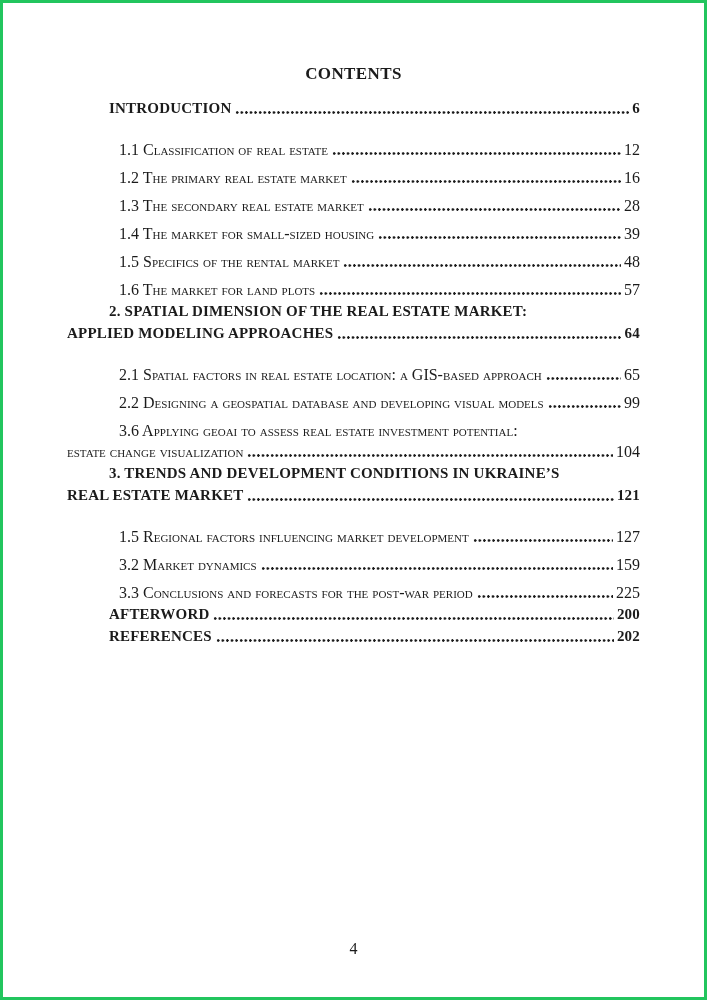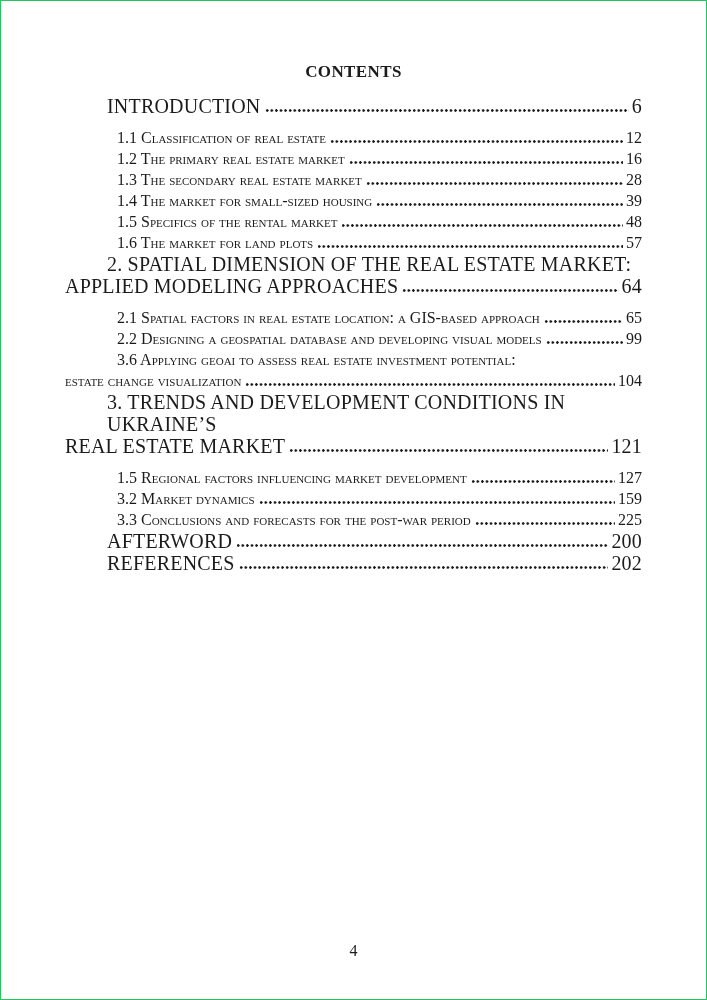--- a/index.html
+++ b/index.html
@@ -3,50 +3,50 @@
 <meta charset="utf-8">
 <style>
   html, body { margin: 0; padding: 0; background: #ffffff; }
   .page {
     width: 707px;
     height: 1000px;
     box-sizing: border-box;
     position: relative;
     margin: 0;
     background: #ffffff;
-    border: 1px solid #22c55e;
+    border: 3px solid #22c55e;
     font-family: "Liberation Serif", "DejaVu Serif", serif;
     color: #1b1b1b;
     padding: 60px 64px 0 64px;
     overflow: hidden;
   }
   .doc-title {
     font-size: 17px;
     font-weight: bold;
     text-align: center;
     letter-spacing: 0.4px;
     line-height: 22px;
     margin: 0 0 12px 0;
   }
   .toc { }
   .entry { }
   .entry.l1 {
-    font-weight: normal;
-    font-size: 20px;
+    font-weight: bold;
+    font-size: 15px;
     line-height: 22px;
     margin-top: 0;
     letter-spacing: 0.2px;
   }
   .entry.l2 {
     font-size: 16px;
     font-variant: small-caps;
     line-height: 21px;
-    margin-top: 0;
-  }
-  .entry.l1 + .entry.l2 { margin-top: 10px; }
+    margin-top: 7px;
+  }
+  .entry.l1 + .entry.l2 { margin-top: 20px; }
   .entry .line.first { padding-left: 42px; }
   .entry.l2 .line.first { padding-left: 52px; }
   .row { display: flex; align-items: baseline; }
   .row .t { white-space: nowrap; }
   .leader {
     flex: 1 1 auto;
     min-width: 4px;
     height: 5px;
     align-self: flex-end;
     margin: 0 3px 4px 4px;

